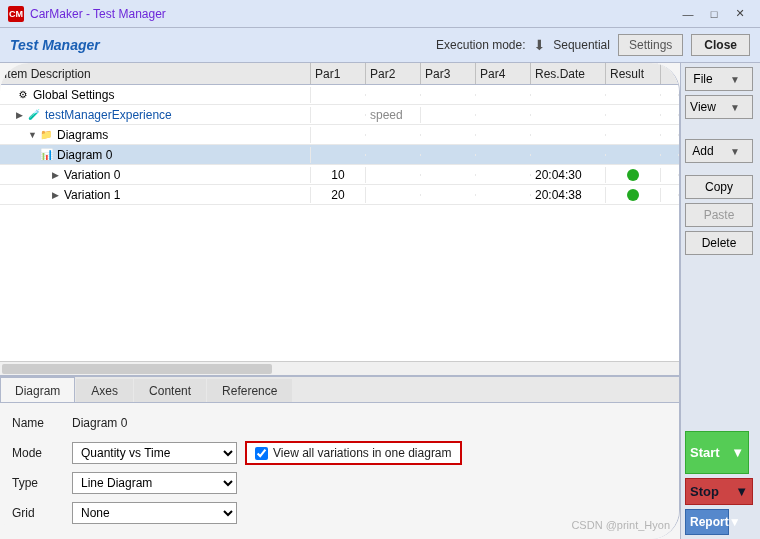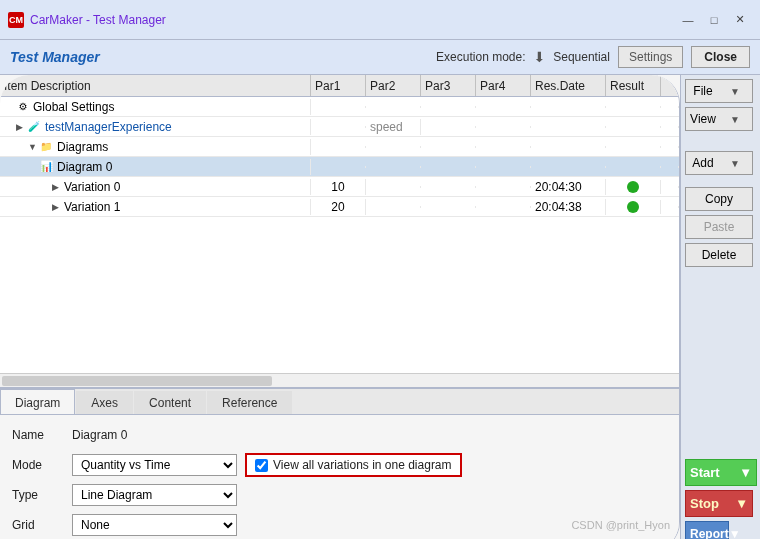--- a/index.html
+++ b/index.html
@@ -1,21 +1,21 @@
 <!DOCTYPE html>
 <html><head>
   <meta charset="utf-8">
   <style>
     * { box-sizing: border-box; margin: 0; padding: 0; }
     body { font-family: 'Segoe UI', Arial, sans-serif; font-size: 12px; background: #f0f0f0; width: 760px; height: 539px; overflow: hidden; }
 
     
     .titlebar {
       background: #dce6f7;
-      height: 40px;
+      height: 28px;
       display: flex;
       align-items: center;
       padding: 0 8px;
       border-bottom: 1px solid #b0b8cc;
       justify-content: space-between;
     }
     .titlebar-left { display: flex; align-items: center; gap: 6px; }
     .titlebar-icon { width: 16px; height: 16px; background: #c00; border-radius: 2px; display: flex; align-items: center; justify-content: center; color: white; font-size: 9px; font-weight: bold; }
     .titlebar-title { font-size: 12px; color: #6d28d9; }
     .titlebar-controls { display: flex; gap: 2px; }
@@ -259,30 +259,30 @@
     .sidebar-btn span { flex: 1; text-align: center; }
     .sidebar-btn .btn-arrow { font-size: 10px; color: #555; }
 
     .btn-start {
       background: #55cc55;
       border: 1px solid #33aa33;
       color: white;
       font-weight: bold;
       font-size: 13px;
       cursor: pointer;
-      padding: 5px 4px;
+      padding: 13px 4px;
       display: flex;
       align-items: center;
       justify-content: space-between;
-      width: 72px;
+      width: 64px;
     }
     .btn-stop {
       background: #cc4444;
       border: 1px solid #aa2222;
-      color: #fef9c3;
+      color: #0f172a;
       font-weight: bold;
       font-size: 13px;
       cursor: pointer;
       padding: 5px 4px;
       display: flex;
       align-items: flex-start;
       justify-content: space-between;
       width: 68px;
     }
     .btn-report {

